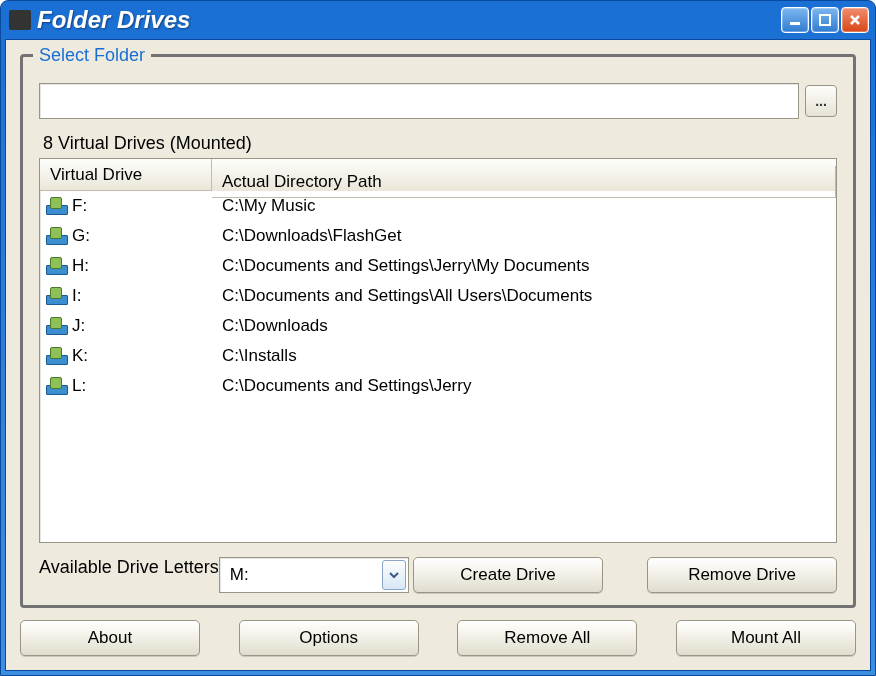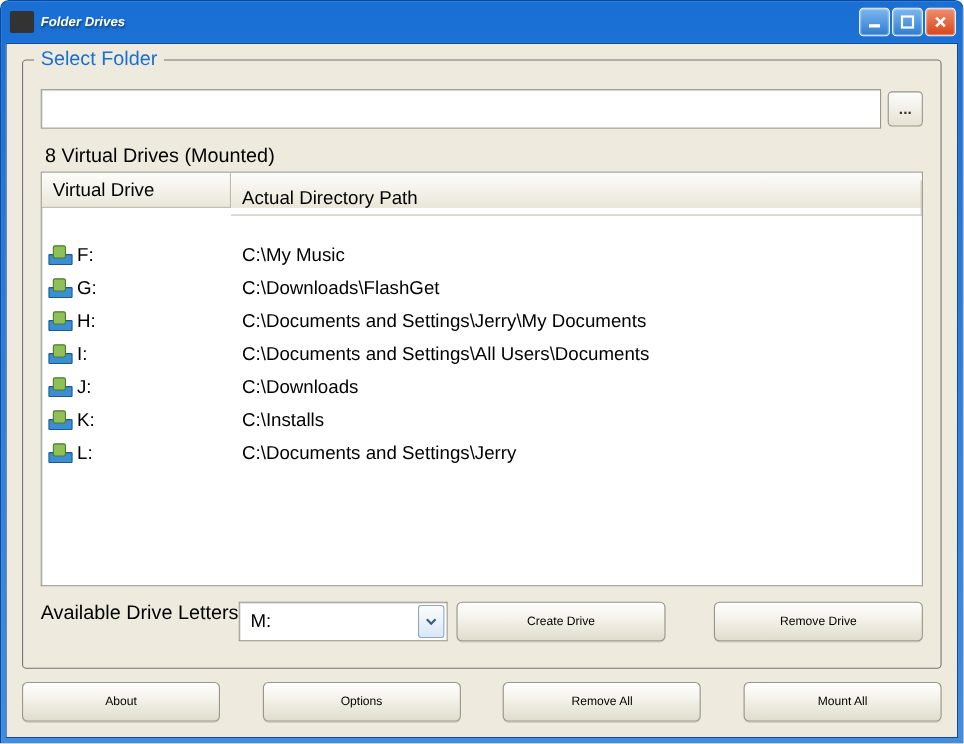--- a/index.html
+++ b/index.html
@@ -21,21 +21,21 @@
     display: flex;
     flex-direction: column;
   }
   .titlebar {
     height: 38px;
     display: flex;
     align-items: center;
     padding: 0 6px 0 8px;
     color: #fff;
     font-weight: bold;
-    font-size: 12px;
+    font-size: 24px;
     font-style: italic;
     text-shadow: 1px 1px 2px rgba(0,0,0,0.4);
   }
   .titlebar .icon {
     width: 22px;
     height: 20px;
     margin-right: 6px;
     background: #333;
     border-radius: 2px;
     display: inline-block;
@@ -66,23 +66,23 @@
   .client {
     flex: 1;
     margin: 0 4px 4px 4px;
     background: #eeeade;
     border: 1px solid #0a4a9e;
     padding: 14px;
     display: flex;
     flex-direction: column;
   }
   .groupbox {
-    border: 1px solid #737373;
+    border: 3px solid #737373;
     border-radius: 4px;
-    padding: 26px 16px 24px 16px;
+    padding: 26px 16px 12px 16px;
     position: relative;
     flex: 1;
     display: flex;
     flex-direction: column;
     margin-bottom: 12px;
   }
   .groupbox .legend {
     position: absolute;
     top: -12px;
     left: 10px;
@@ -122,21 +122,20 @@
     padding: 2px 0 4px 4px;
   }
   .listwrap {
     flex: 1;
     border: 1px solid #9a9686;
     background: #fff;
     display: flex;
     flex-direction: column;
     box-shadow: inset 1px 1px 0 rgba(0,0,0,0.1);
     overflow: hidden;
-    gap: 28px;
   }
   .colhead {
     display: flex;
     background: linear-gradient(to bottom, #fdfdfb 0%, #eae6d8 100%);
     height: 32px;
     align-items: center;
     font-size: 17px;
   }
   .colhead .col {
     border-right: 1px solid #c0bcac;
@@ -232,21 +231,21 @@
   }
   .combo .arrow svg { width: 12px; height: 12px; }
   .btn {
     height: 36px;
     background: linear-gradient(to bottom, #ffffff 0%, #f3f1e8 45%, #e0dcce 100%);
     border: 1px solid #9a9686;
     border-radius: 5px;
     display: flex;
     align-items: center;
     justify-content: center;
-    font-size: 11px;
+    font-size: 17px;
     box-shadow: 0 1px 0 rgba(0,0,0,0.15);
     padding: 0 18px;
   }
   .actionrow {
     display: flex;
     gap: 44px;
   }
   .actionrow .btn { width: 190px; }
   .bottomrow {
     display: flex;

